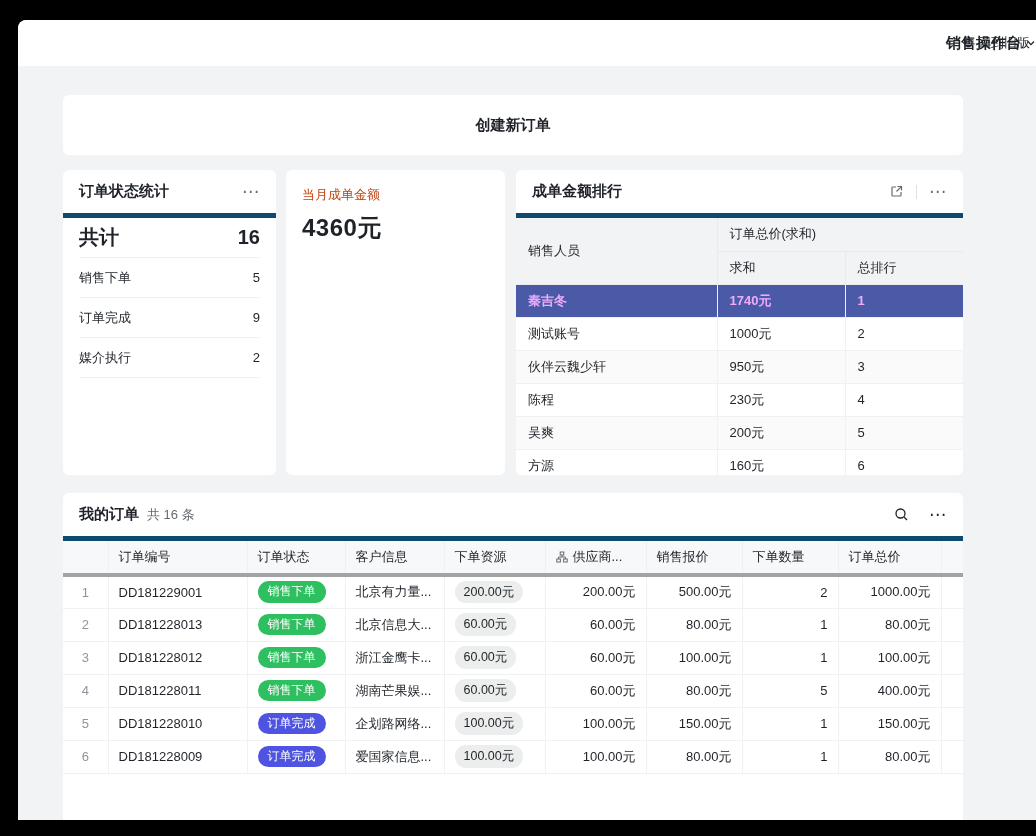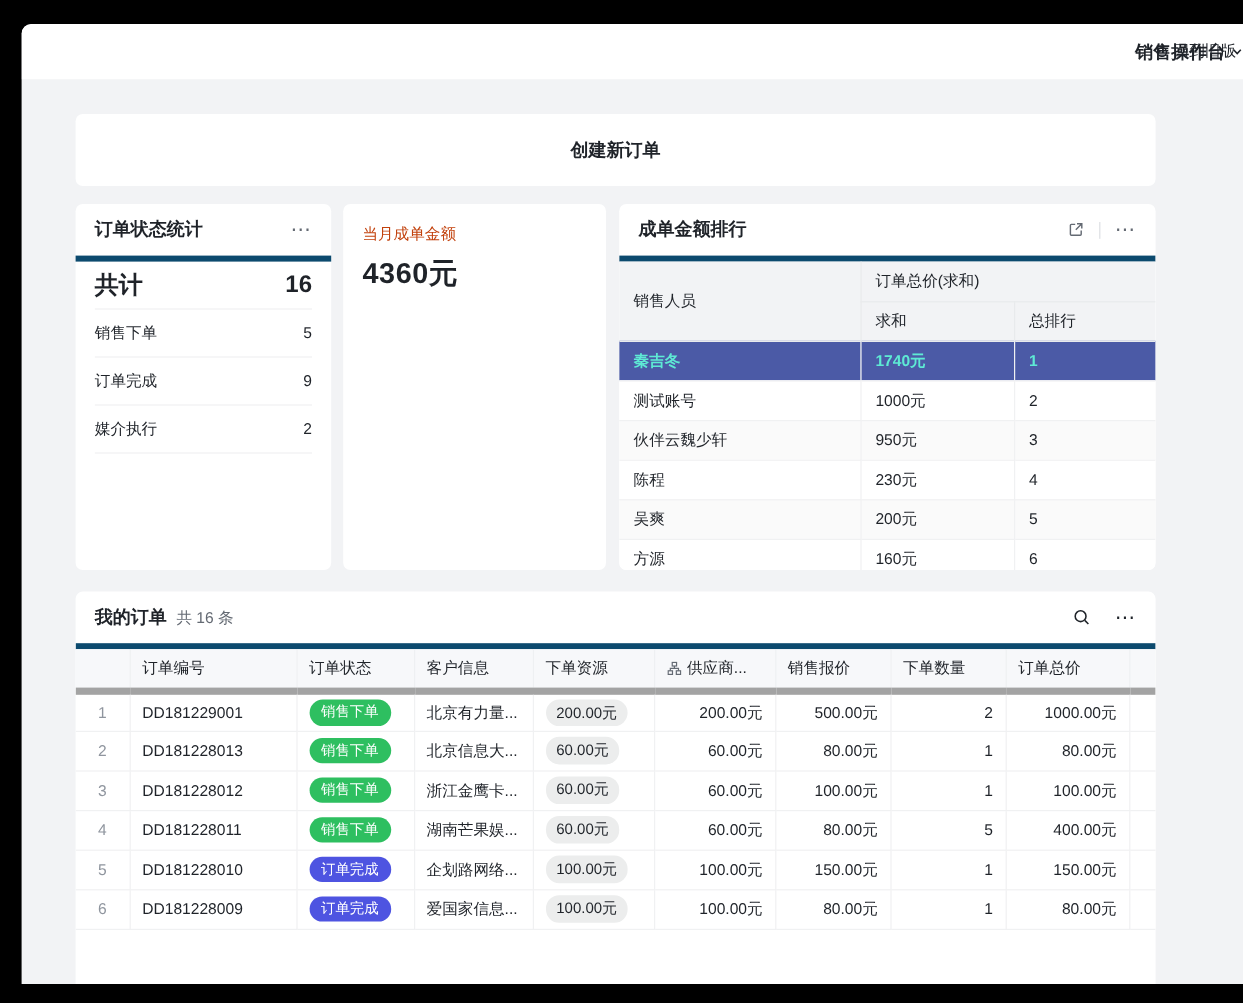--- a/index.html
+++ b/index.html
@@ -81,37 +81,37 @@
   .rank-table th:last-child { border-right: none; }
   .rank-table td {
     padding: 0 12px; height: 33px;
     border-bottom: 1px solid #f0f1f2; border-right: 1px solid #f0f1f2;
     background: #fff;
   }
   .rank-table td:last-child { border-right: none; }
   .rank-table tbody tr:nth-child(odd) td { background: #fafafa; }
   .rank-table tbody tr[data-active="true"] td {
     background: var(--highlight, #4b5aa6) !important;
-    color: #5eead4; font-weight: bold;
+    color: #f0abfc; font-weight: bold;
   }
 
   
   .filter-row { display: flex; align-items: center; gap: 14px; padding: 10px 16px; height: 50px; }
   .filter-label { font-size: 13px; }
   .select {
     width: 160px; height: 30px;
     border: 1px solid #dcdfe3; border-radius: 6px; background: #fff;
     display: flex; align-items: center; justify-content: space-between;
     padding: 0 10px; font-size: 13px; color: #a8abb2; cursor: pointer;
   }
   .orders-table { width: 100%; border-collapse: collapse; table-layout: fixed; font-size: 13px; }
   .orders-table th {
     background: #f7f8fa; height: 32px; font-weight: normal; text-align: left;
     padding: 0 10px; color: #1f2329;
-    border-bottom: 6px solid #a3a3a3; border-right: 1px solid #eef0f2;
+    border-bottom: 4px solid #a3a3a3; border-right: 1px solid #eef0f2;
   }
   .orders-table th:last-child { border-right: none; }
   .orders-table td {
     height: 33px; padding: 0 10px; background: #fff;
     border-bottom: 1px solid #f0f1f2; border-right: 1px solid #f0f1f2;
     white-space: nowrap; overflow: hidden;
   }
   .orders-table td:last-child { border-right: none; }
   .c-num { text-align: center !important; color: #8f959e; }
   .num-right { text-align: right; }

